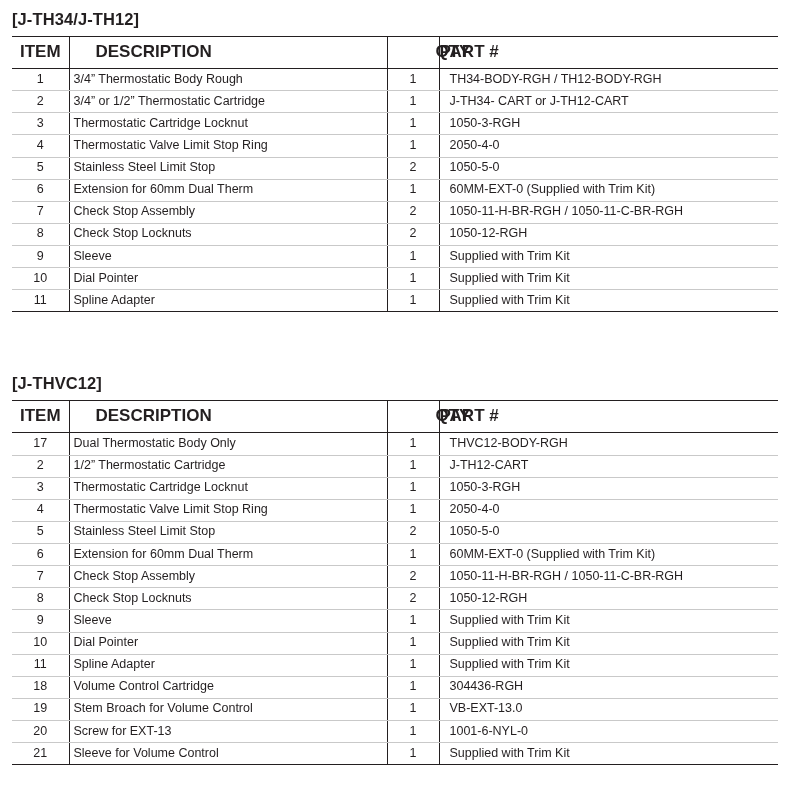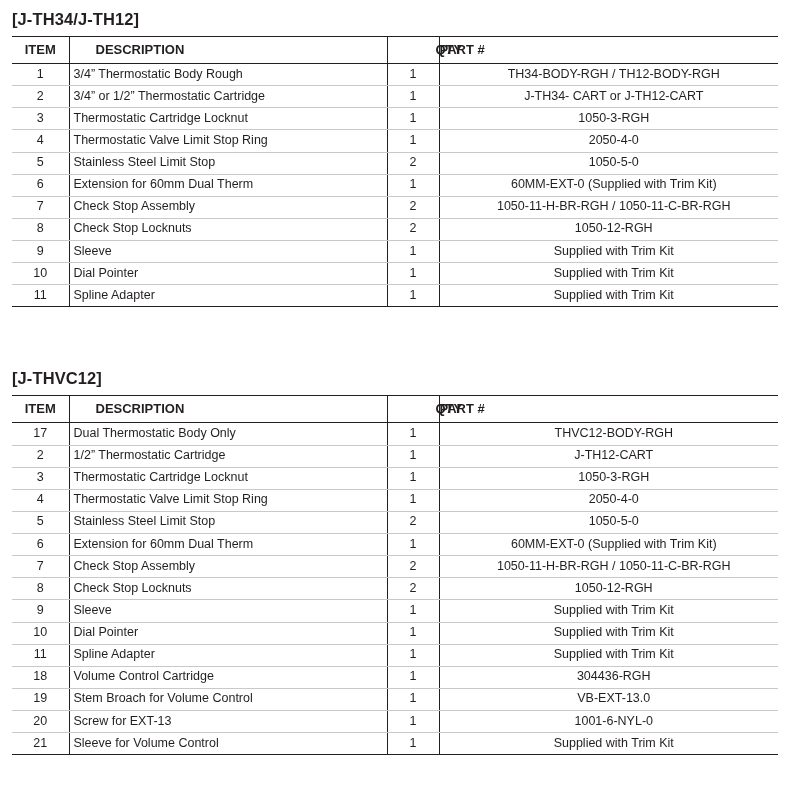--- a/index.html
+++ b/index.html
@@ -40,21 +40,21 @@
     width: 766px;
     table-layout: fixed;
     font-size: 12.5px;
   }
   table.parts col.c-item  { width: 57px; }
   table.parts col.c-desc  { width: 318px; }
   table.parts col.c-qty   { width: 52px; }
   table.parts col.c-part  { width: 339px; }
 
   table.parts thead th {
-    font-size: 13px;
+    font-size: 17px;
     font-weight: bold;
     text-align: left;
     padding: 5px 0 6px 0;
     border-top: 1.6px solid #231f20;
     border-bottom: 1.6px solid #231f20;
     color: #231f20;
     vertical-align: middle;
     background: #ffffff;
   }
   table.parts thead th.th-item { text-align: center; padding-left: 0; }
@@ -68,21 +68,21 @@
     vertical-align: middle;
     color: #231f20;
     line-height: 1.25;
   }
   table.parts tbody tr:last-child td {
     border-bottom: 1.6px solid #231f20;
   }
   table.parts tbody td.td-item { text-align: center; }
   table.parts tbody td.td-desc { padding-left: 4px; border-left: 1.2px solid #231f20; }
   table.parts tbody td.td-qty  { text-align: center; border-left: 1.2px solid #231f20; }
-  table.parts tbody td.td-part { padding-left: 10px; border-left: 1.2px solid #231f20; text-align: center; }
+  table.parts tbody td.td-part { padding-left: 10px; border-left: 1.2px solid #231f20; }
 </style>
 </head>
 <body>
 
 <div class="page">
   <div class="spacer-top"></div>
 
   <div class="section">
     <h2 class="section-title">[J-TH34/J-TH12]</h2>
     <table class="parts">

